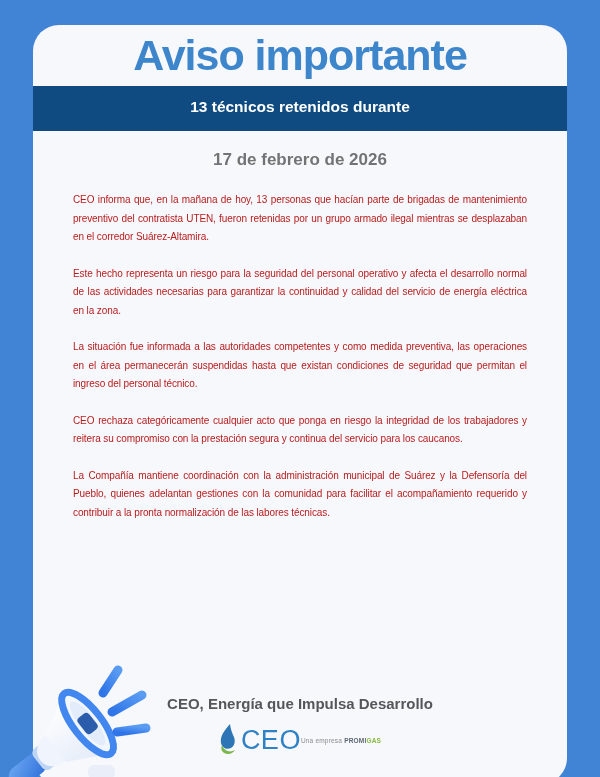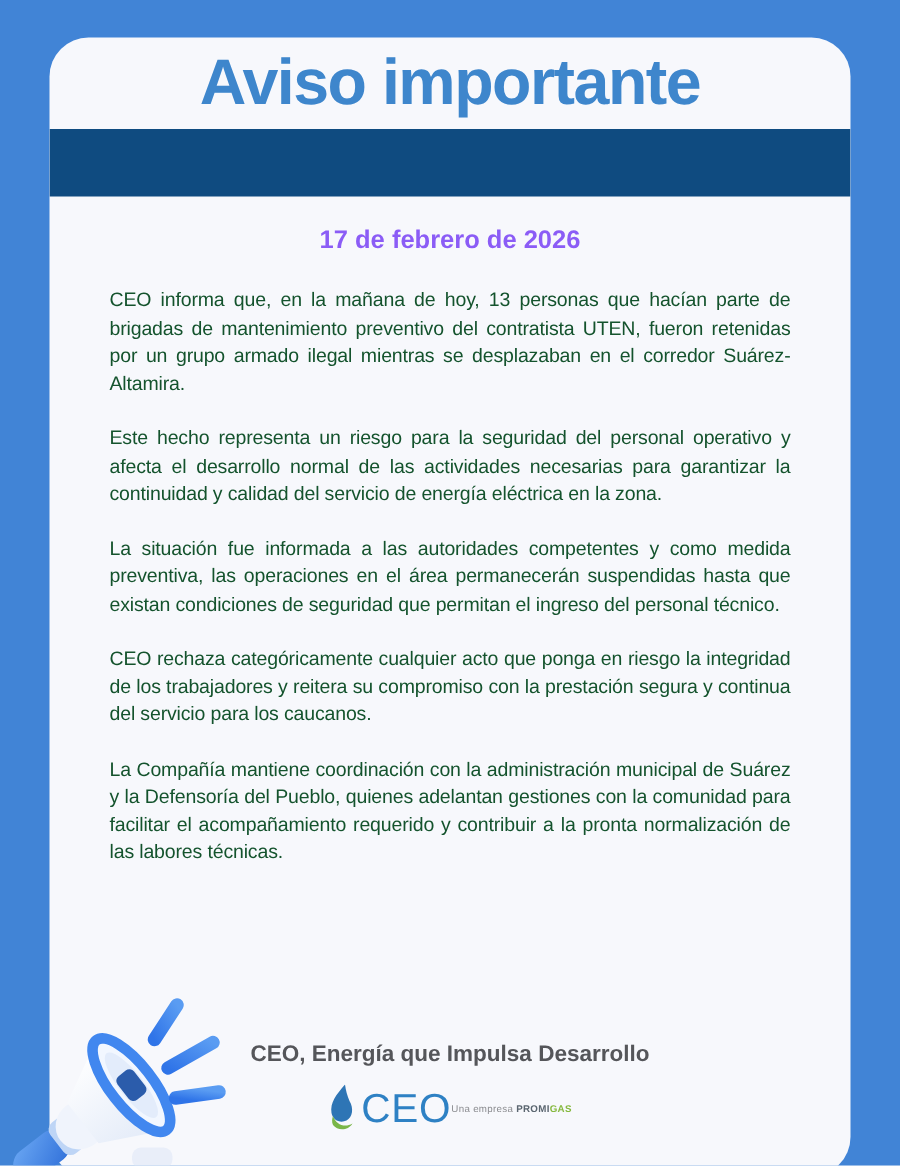--- a/index.html
+++ b/index.html
@@ -46,31 +46,31 @@
   .banner div {
     font-size: 15.5px;
     font-weight: 700;
     line-height: 18.5px;
   }
   .date {
     margin-top: 19px;
     text-align: center;
     font-size: 17px;
     font-weight: 700;
-    color: #8b5cf6;
+    color: #737373;
   }
   .body-text {
     padding: 0 40px;
     margin-top: 21px;
   }
   .body-text p {
-    font-size: 13px;
+    font-size: 10px;
     line-height: 18.5px;
     letter-spacing: -0.1px;
-    color: #14532d;
+    color: #b91c1c;
     text-align: justify;
     margin-bottom: 18px;
   }
   .footer {
     margin-top: auto;
     padding-bottom: 24px;
     text-align: center;
   }
   .tagline {
     font-size: 15px;
@@ -111,20 +111,21 @@
 </head>
 <body>
 
 <div class="card">
 
   <div class="title-area">
     <h1 class="page-title">Aviso importante</h1>
   </div>
 
   <div class="banner">
+    <div>13 técnicos retenidos durante</div>
   </div>
 
   <div class="date">17 de febrero de 2026</div>
 
   <div class="body-text">
     <p>CEO informa que, en la mañana de hoy, 13 personas que hacían parte de brigadas de mantenimiento preventivo del contratista UTEN, fueron retenidas por un grupo armado ilegal mientras se desplazaban en el corredor Suárez-Altamira.</p>
     <p>Este hecho representa un riesgo para la seguridad del personal operativo y afecta el desarrollo normal de las actividades necesarias para garantizar la continuidad y calidad del servicio de energía eléctrica en la zona.</p>
     <p>La situación fue informada a las autoridades competentes y como medida preventiva, las operaciones en el área permanecerán suspendidas hasta que existan condiciones de seguridad que permitan el ingreso del personal técnico.</p>
     <p>CEO rechaza categóricamente cualquier acto que ponga en riesgo la integridad de los trabajadores y reitera su compromiso con la prestación segura y continua del servicio para los caucanos.</p>
     <p>La Compañía mantiene coordinación con la administración municipal de Suárez y la Defensoría del Pueblo, quienes adelantan gestiones con la comunidad para facilitar el acompañamiento requerido y contribuir a la pronta normalización de las labores técnicas.</p>

